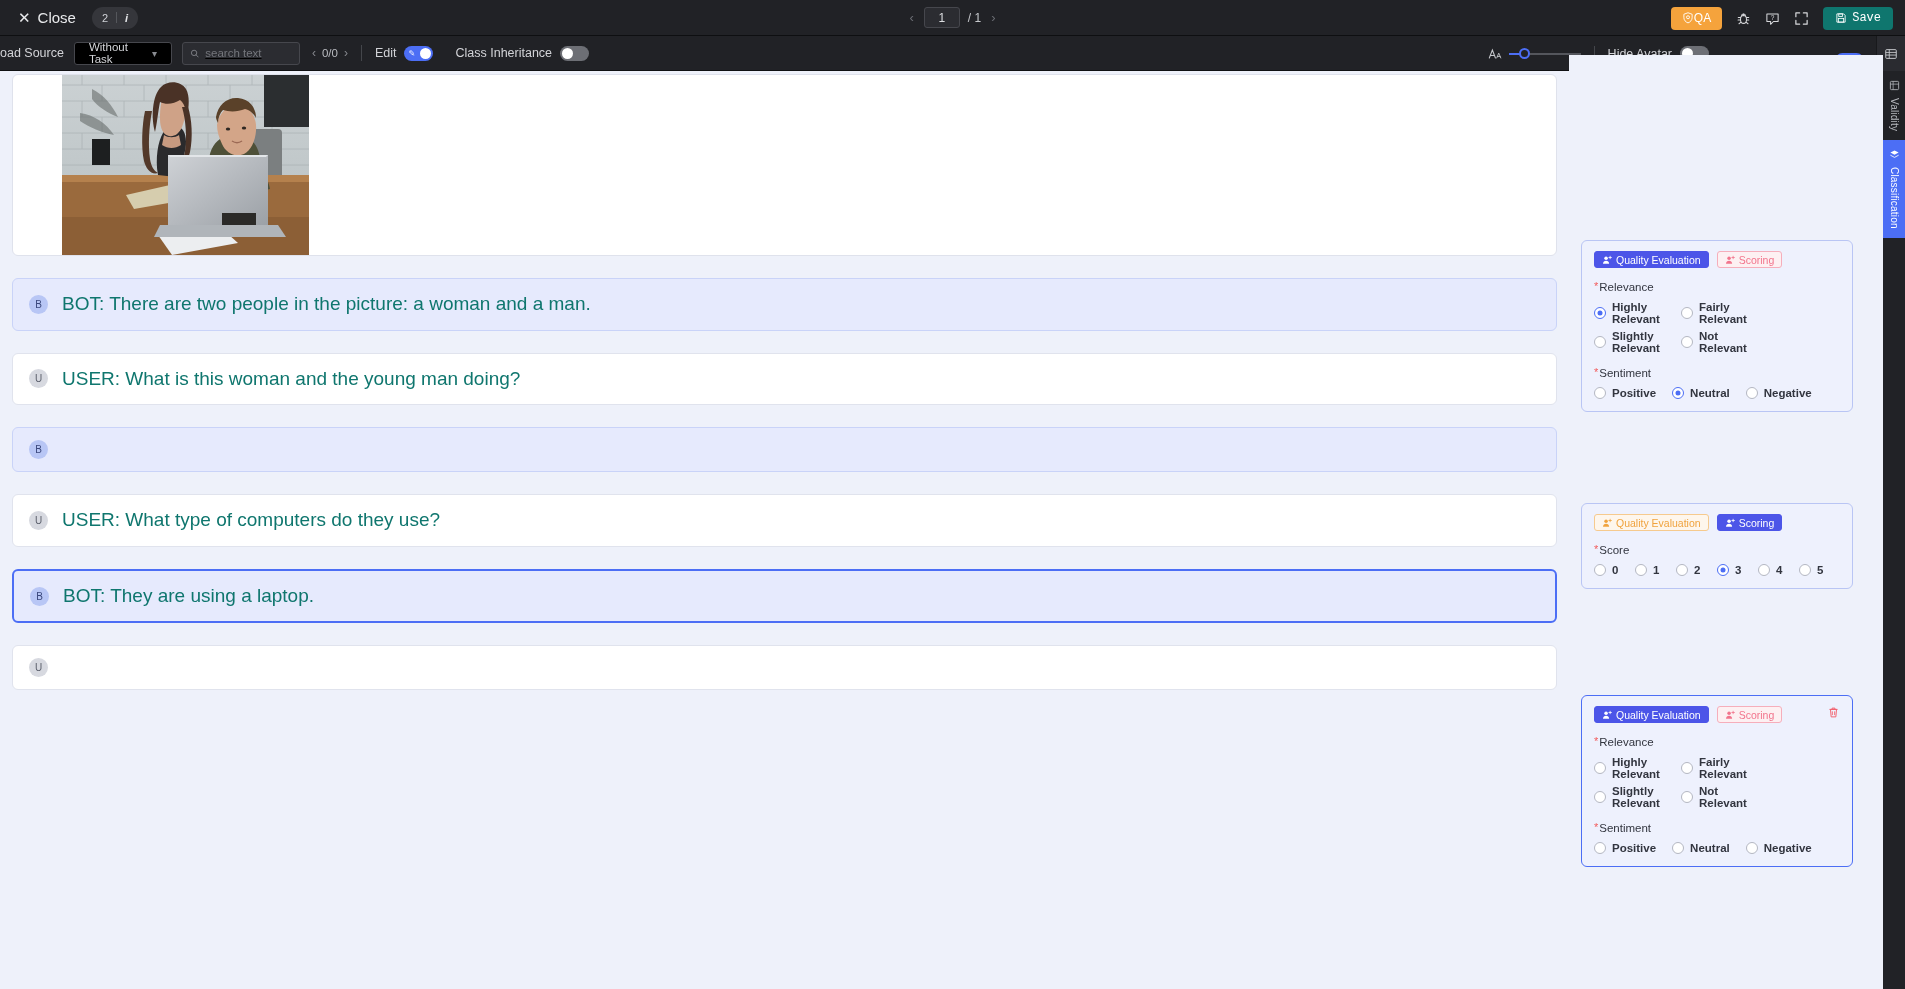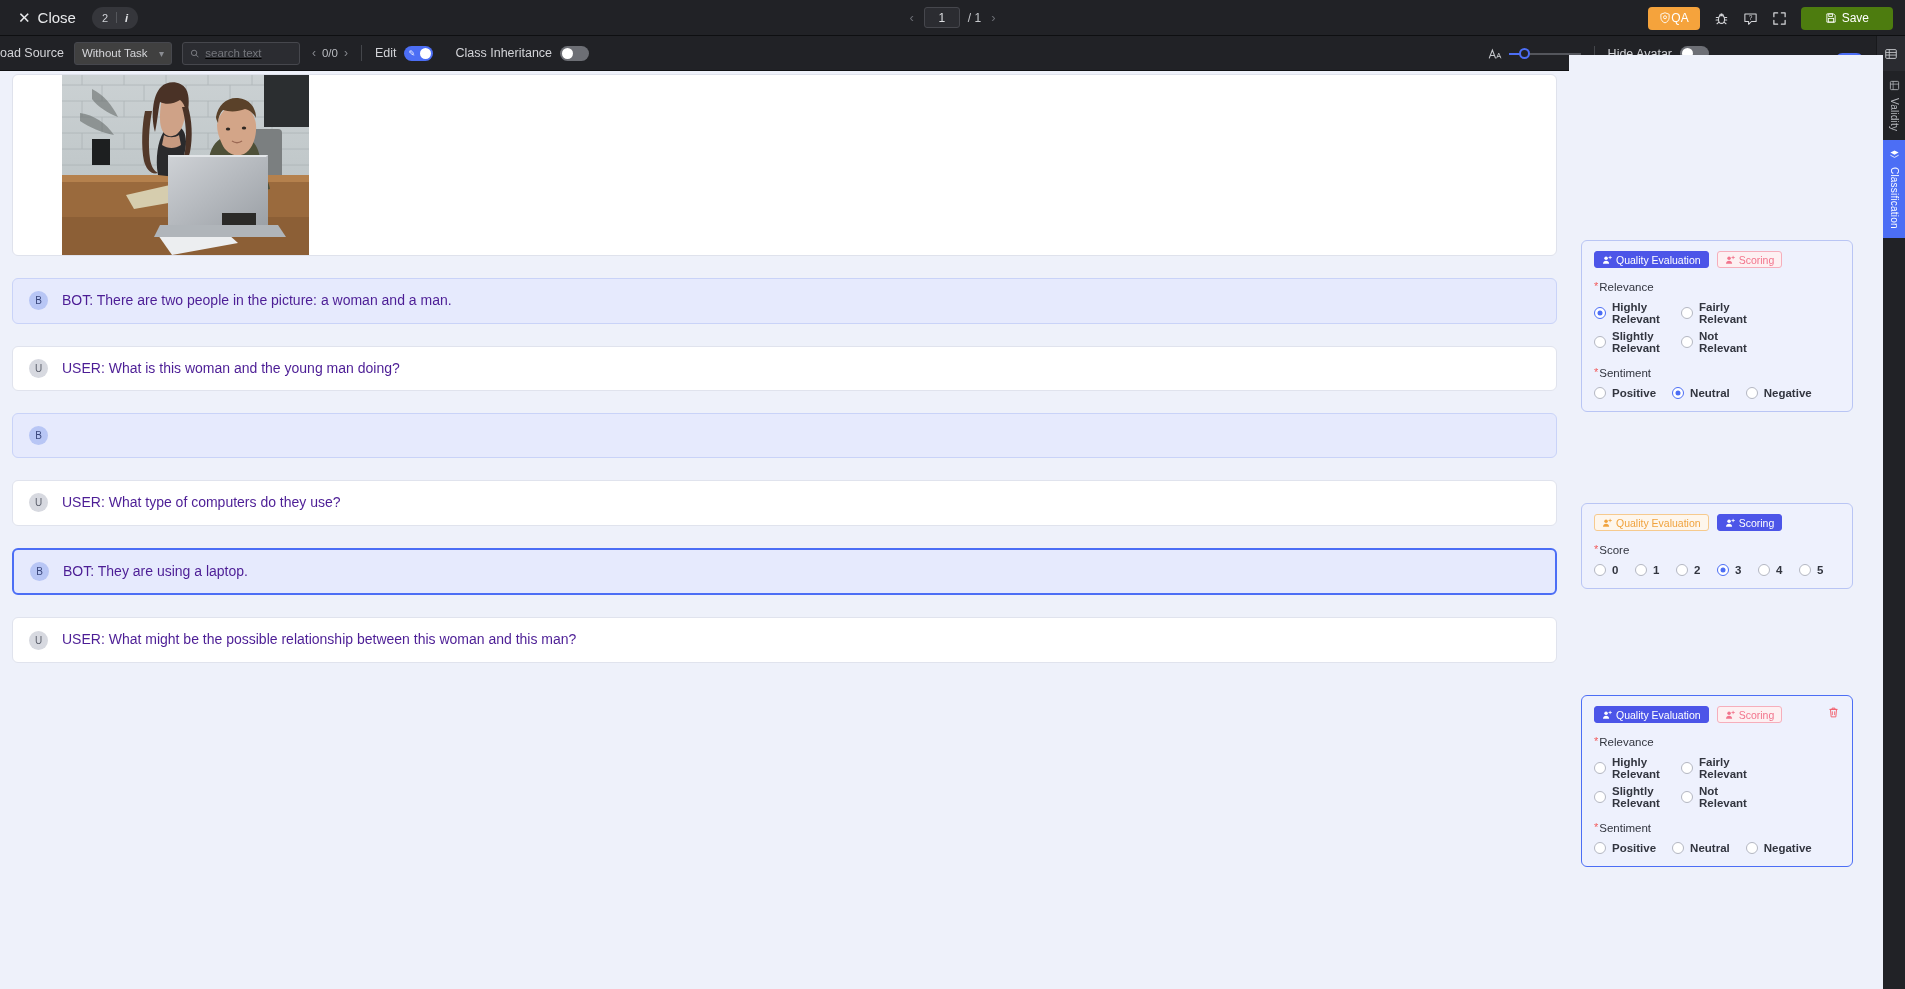--- a/index.html
+++ b/index.html
@@ -47,38 +47,38 @@
   .topbar-right {
     position: absolute; right: 12px; top: 0; height: 36px;
     display: flex; align-items: center; gap: 14px;
   }
   .qa-btn {
     background: #f5a33c; color: #fff; height: 23px; border-radius: 4px;
     display: flex; align-items: center; gap: 0; padding: 0 11px;
     font-size: 12px; cursor: pointer; border: none;
   }
   .save-btn {
-    background: #4d7c0f; color: #fff; height: 23px; border-radius: 4px;
-    display: flex; align-items: center; gap: 5px; padding: 0 24px;
-    font-size: 12px; cursor: pointer; border: none;
+    background: #0f766e; color: #fff; height: 23px; border-radius: 4px;
+    display: flex; align-items: center; gap: 5px; padding: 0 12px;
+    font-size: 12px; cursor: pointer; border: none; font-family: Liberation Mono, monospace;
   }
   .ticon { color: #d6d7da; cursor: pointer; display: flex; align-items: center; }
 
   
   .toolbar {
     position: absolute; top: 36px; left: 0; width: 1905px; height: 35px;
     background: #212226; display: flex; align-items: center;
     border-bottom: 1px solid #101113;
   }
   .tb-label { color: #d3d4d8; font-size: 12.5px; white-space: nowrap; }
   .select-box {
-    margin-left: 10px; width: 98px; height: 23px; background: #404040;
+    margin-left: 10px; width: 98px; height: 23px; background: #000000;
     border: 1px solid #46474d; border-radius: 3px; color: #d5d6da;
     font-size: 11.5px; display: flex; align-items: center;
-    justify-content: space-between; padding: 0 7px; cursor: pointer;
+    justify-content: space-between; padding: 0 14px; cursor: pointer;
   }
   .chev { color: #8a8c92; font-size: 10px; }
   .search-box {
     margin-left: 10px; width: 118px; height: 23px; background: #2b2c31;
     border: 1px solid #46474d; border-radius: 3px;
     display: flex; align-items: center; gap: 6px; padding: 0 7px; text-decoration: underline;
   }
   .search-box input {
     background: transparent; border: none; outline: none; color: #d5d6da;
     font-size: 11.5px; width: 100%; font-family: "Liberation Sans", sans-serif;
@@ -150,21 +150,21 @@
   .msg.bot { background: #e6eafd; border: 1px solid #c9d3f8; }
   .msg.bot.selected { border: 2px solid #4c6ef5; }
   .msg.user { background: #ffffff; border: 1px solid #e0e3ed; }
   .avatar {
     width: 19px; height: 19px; border-radius: 50%; flex: none;
     display: flex; align-items: center; justify-content: center;
     font-size: 10px; color: #4d5970;
   }
   .avatar.bot { background: #b8c6f5; color: #38457a; }
   .avatar.user { background: #d7d9e0; color: #5a5e6b; }
-  .msg-text { font-size: 14px; color: #4c1d95; line-height: 1.4; }
+  .msg-text { font-size: 19px; color: #0f766e; line-height: 1.4; }
 
   
   .sidebar {
     position: absolute; top: 55px; right: 22px; width: 314px; height: 918px;
     background: #eef1fa; overflow: hidden;
   }
   .attr-card {
     position: absolute; left: 12px; width: 272px;
     background: #eef1fd; border: 1px solid #b9c5f4; border-radius: 6px;
     padding: 10px 12px 12px 12px;
@@ -428,21 +428,20 @@
       <div class="msg user">
         <span class="avatar user">U</span>
         <span class="msg-text">USER: What type of computers do they use?</span>
       </div>
       <div class="msg bot selected">
         <span class="avatar bot">B</span>
         <span class="msg-text">BOT: They are using a laptop.</span>
       </div>
       <div class="msg user">
         <span class="avatar user">U</span>
-        <span class="msg-text">USER: What might be the possible relationship between this woman and this man?</span>
       </div>
     </div>
 </div>
 
 <div class="sidebar" id="sidebar">
     <div class="attr-card" style="top: 185px;">
       <div class="badges">
         <span class="badge blue-solid">
           <svg width="10" height="10" viewBox="0 0 16 16">
             <circle cx="6.5" cy="5" r="2.8" fill="#ffffff"></circle>

